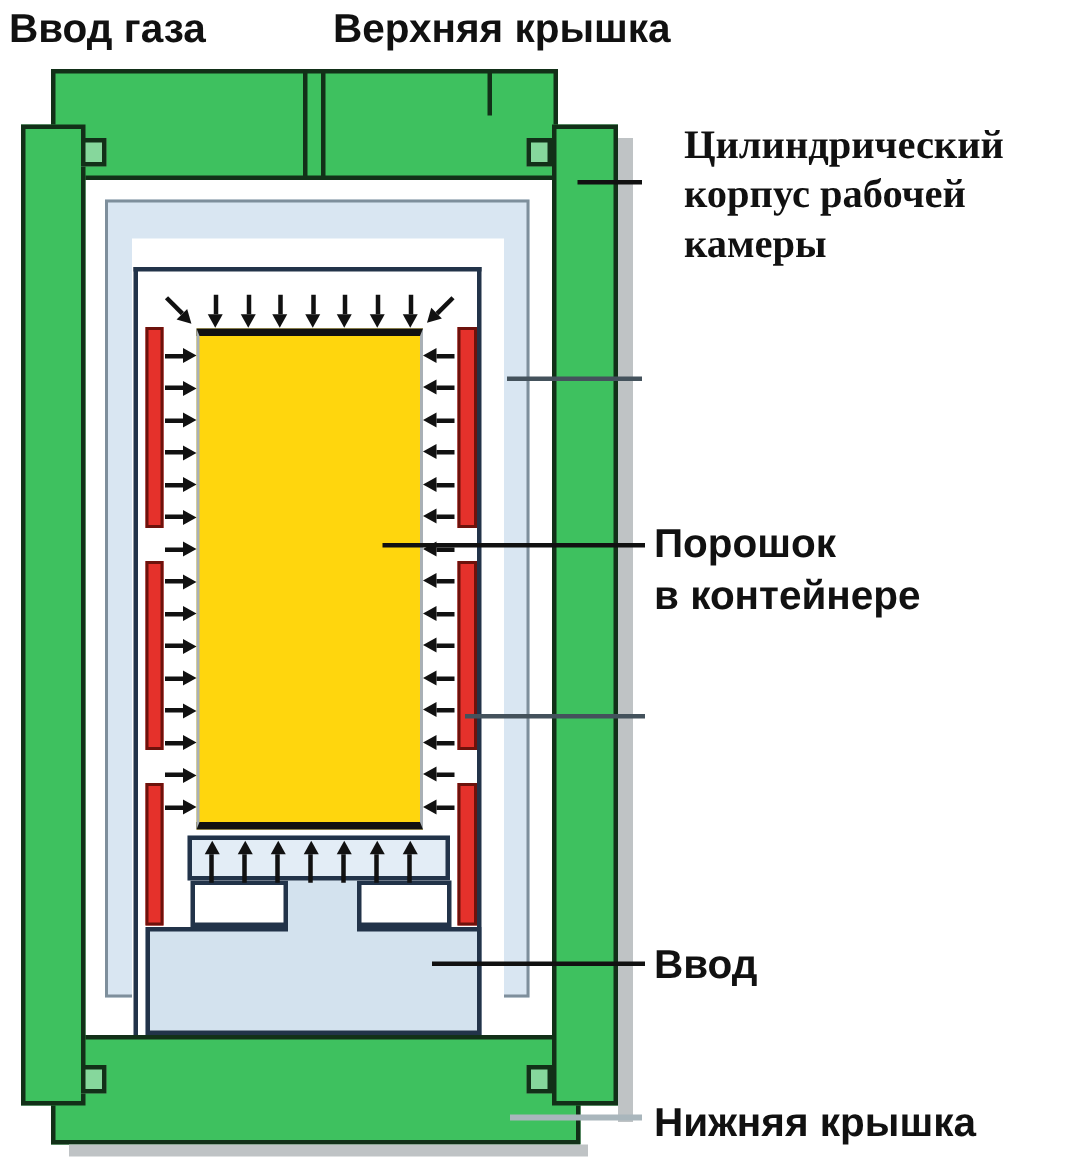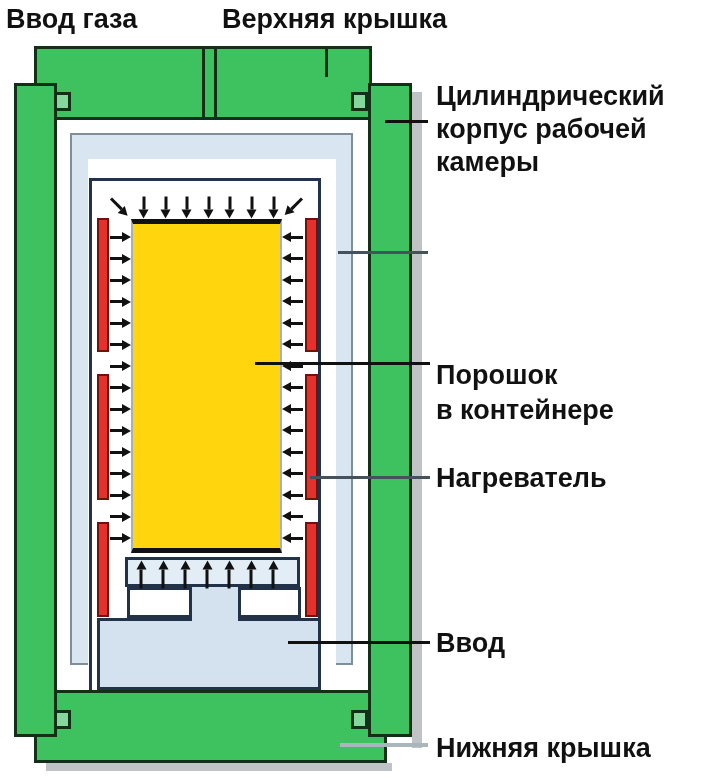--- a/index.html
+++ b/index.html
@@ -4,21 +4,21 @@
 <style>
   html,body{margin:0;padding:0;background:#ffffff;}
   #stage{
     position:relative;width:710px;height:782px;background:#fff;overflow:hidden;
     font-family:"Liberation Sans","DejaVu Sans",sans-serif;
   }
   .lbl{
     position:absolute;color:var(--ink);font-weight:bold;font-size:27px;
     line-height:33px;white-space:pre-line;letter-spacing:0px;
   }
-  .lbl.two{line-height:35px;margin-top:13px;}
+  .lbl.two{line-height:35px;}
   
   .green{position:absolute;background:var(--green);border:3px solid var(--green_dark);box-sizing:border-box;}
   .notch{position:absolute;background:var(--green_light);border:3px solid var(--green_dark);box-sizing:border-box;}
   .shadow{position:absolute;background:var(--shadow);}
   .gasline{position:absolute;background:var(--green_dark);}
   
   #insulation{position:absolute;left:70px;top:133px;width:283px;height:532px;
     background:var(--blue);border:2px solid var(--blue_border);box-sizing:border-box;}
   #insulation-carve{position:absolute;left:88px;top:159px;width:248px;height:510px;background:#fff;}
   
@@ -138,22 +138,21 @@
 
   <div class="leader" style="left:385px;top:120px;width:43px;"></div>
   <div class="leader" style="left:338px;top:251px;width:90px;background:var(--leader_dark);"></div>
   <div class="leader" style="left:255px;top:362px;width:175px;"></div>
   <div class="leader" style="left:310px;top:476px;width:120px;background:var(--leader_dark);"></div>
   <div class="leader" style="left:288px;top:641px;width:142px;"></div>
   <div class="leader" style="left:340px;top:743px;width:88px;height:4px;background:var(--leader_gray);"></div>
 
   <div class="lbl" style="left:6px;top:3px;">Ввод газа</div>
   <div class="lbl" style="left:222px;top:3px;">Верхняя крышка</div>
-  <div class="lbl" style="left:436px;top:80px;">Цилиндрический
+  <div class="lbl" style="left:456px;top:80px;font-family:Liberation Serif, serif;">Цилиндрический
 корпус рабочей
 камеры</div>
   <div class="lbl two" style="left:436px;top:345px;">Порошок
 в контейнере</div>
-  <div class="lbl" style="left:436px;top:462px;">Нагреватель</div>
   <div class="lbl" style="left:436px;top:627px;">Ввод</div>
   <div class="lbl" style="left:436px;top:732px;text-align:right;">Нижняя крышка</div>
 
 </div>
 
 </body></html>

